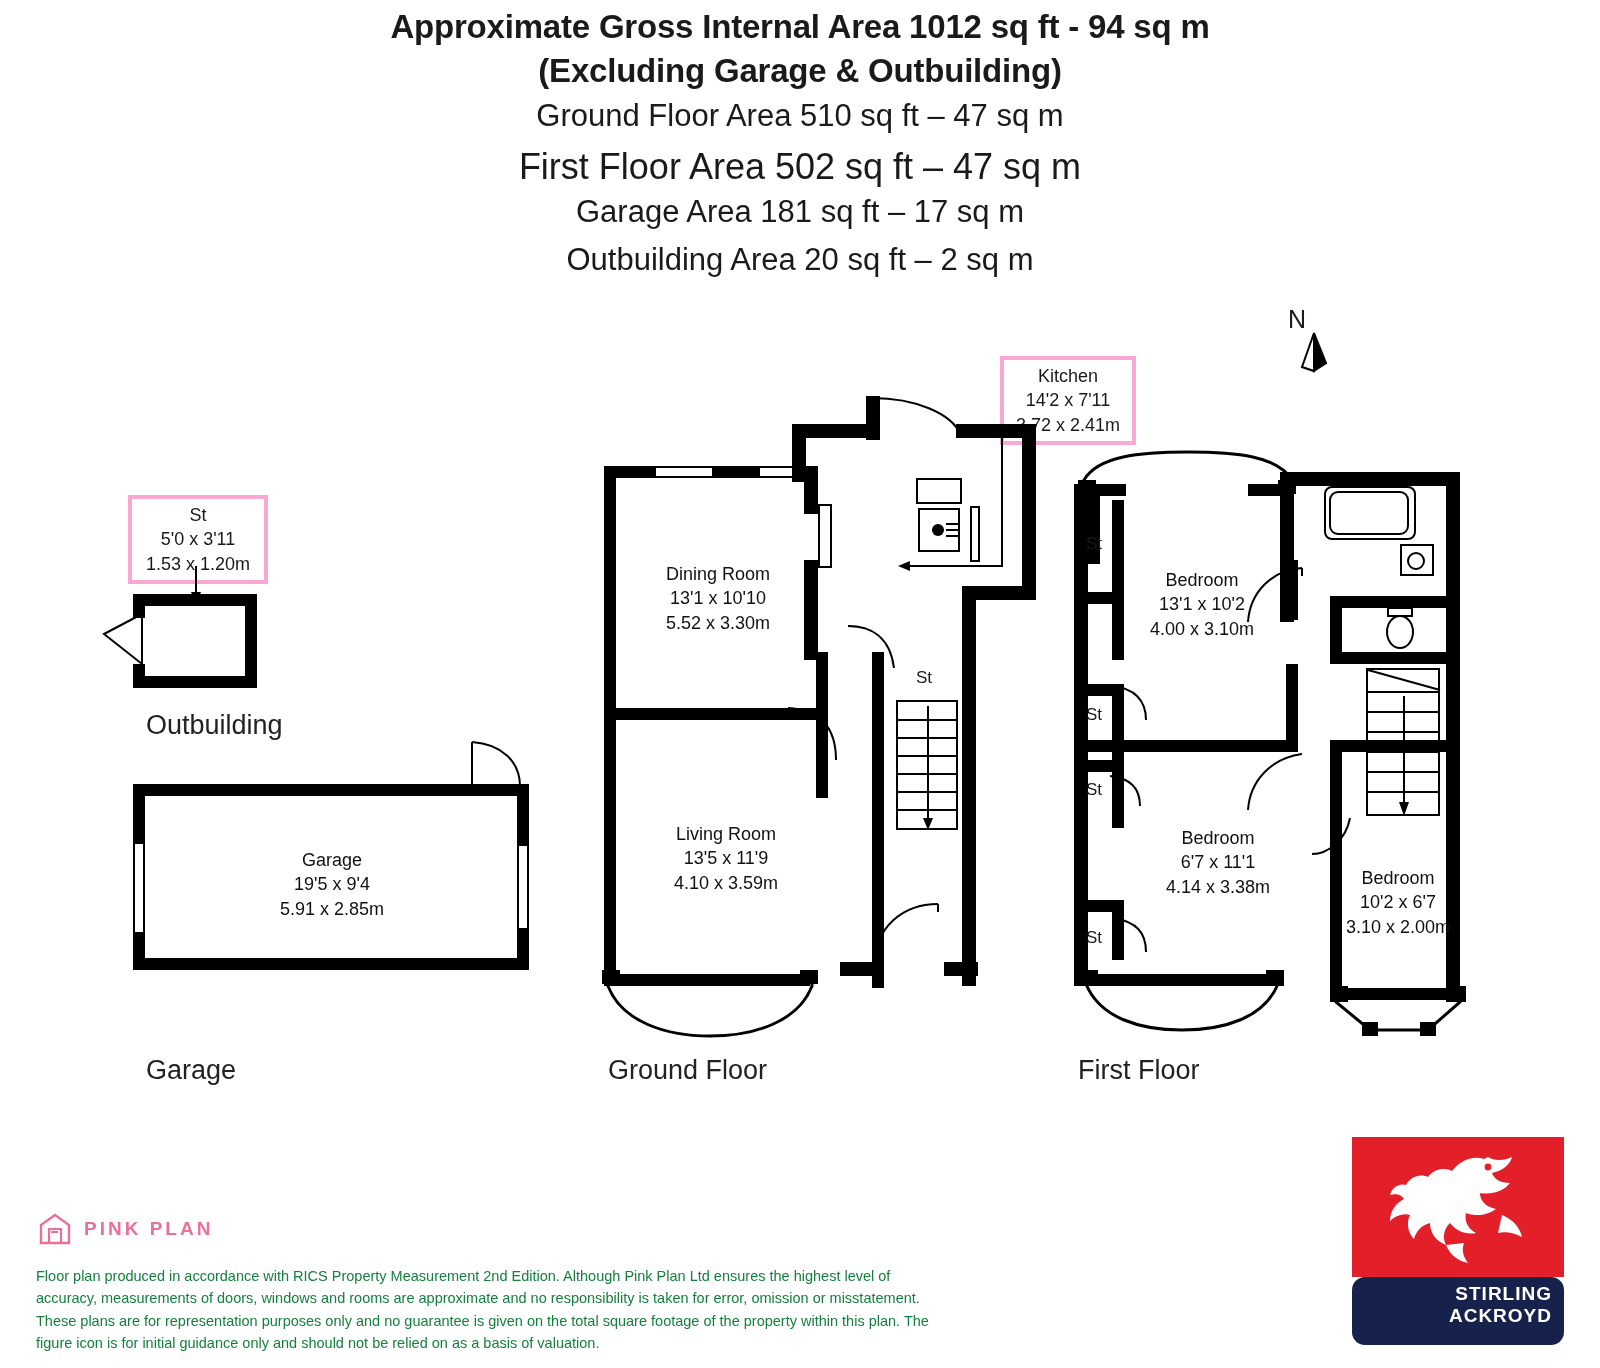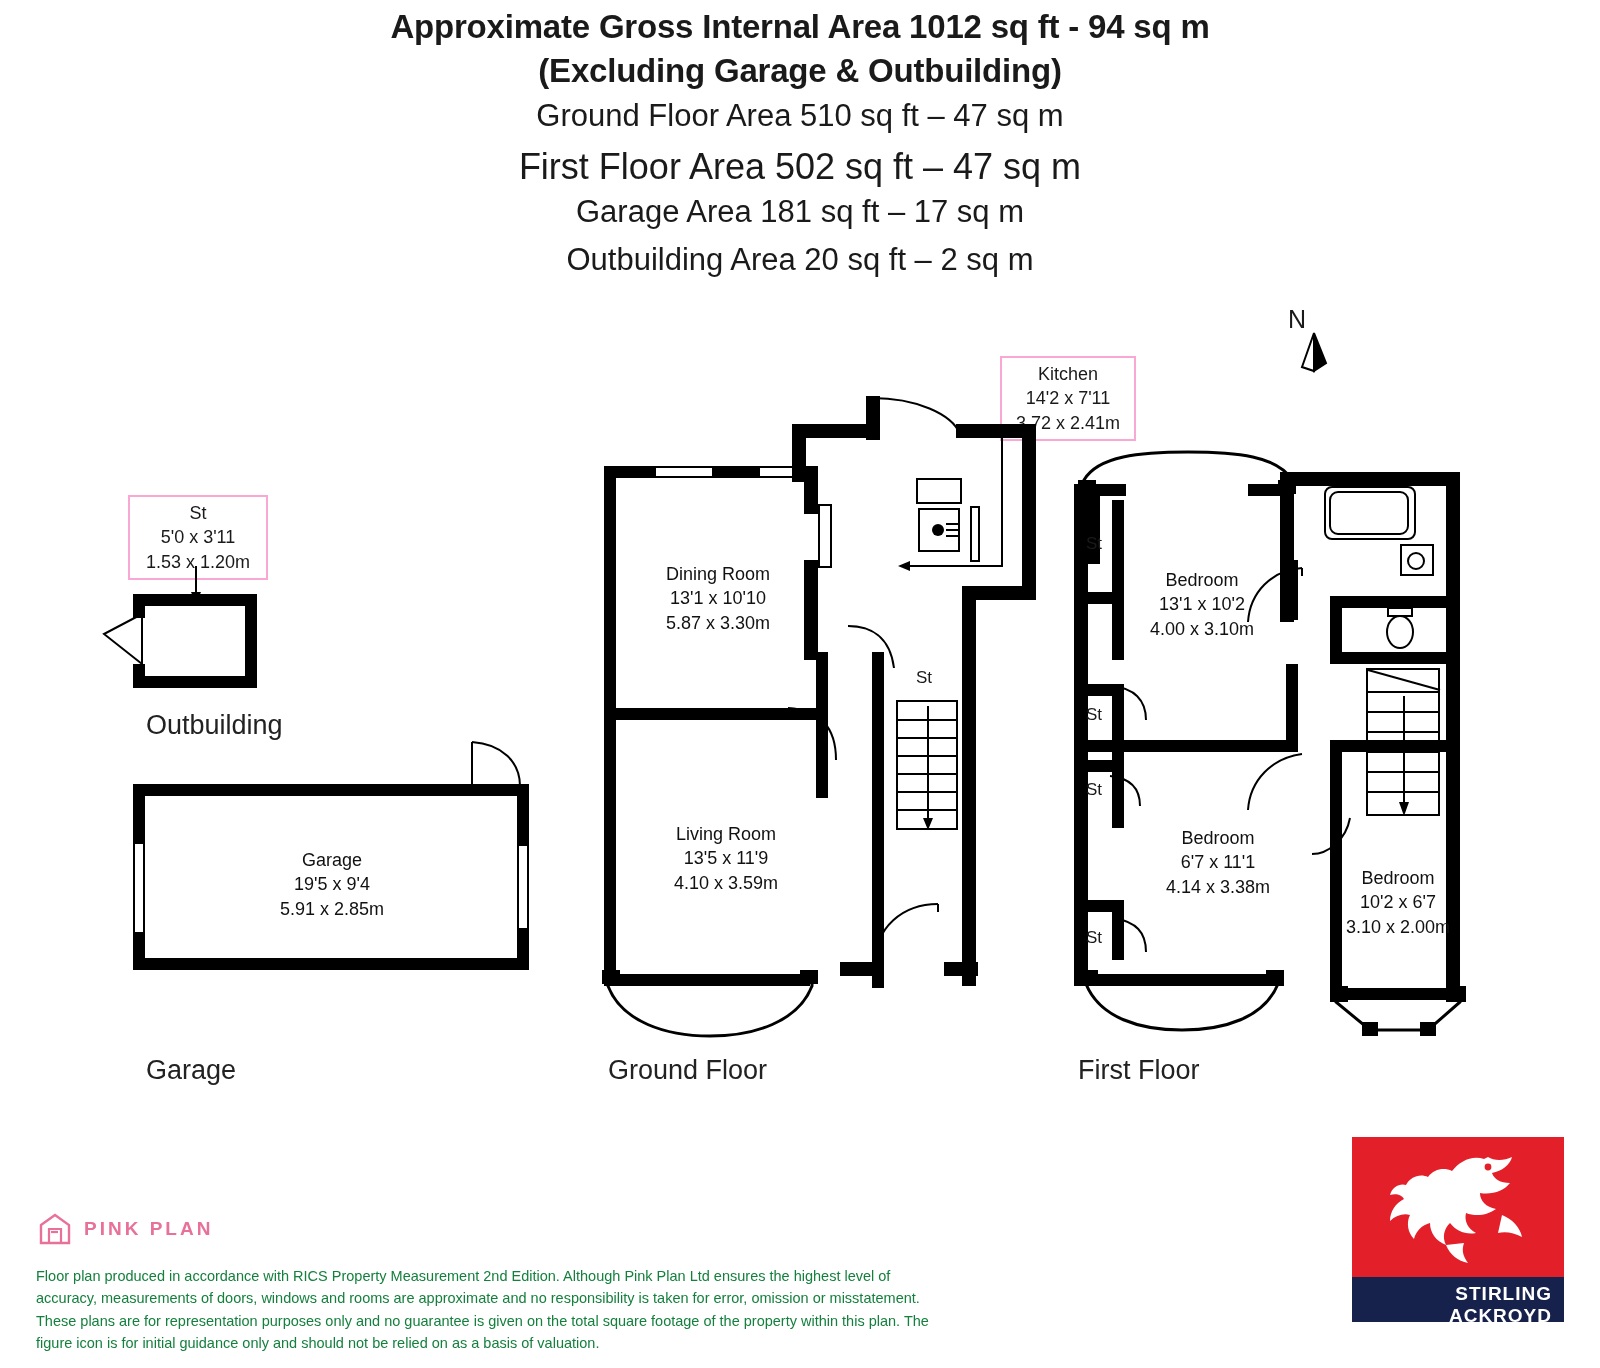--- a/index.html
+++ b/index.html
@@ -19,35 +19,35 @@
   .hdr-6{top:242px;font-size:31px;font-weight:normal;}
 
   .plan-label{position:absolute;font-size:27px;color:#222;}
 
   
   .w{position:absolute;background:#000;}
   .thin{position:absolute;border:2px solid #000;box-sizing:border-box;}
 
   .rlabel{position:absolute;text-align:center;font-size:18px;line-height:1.35;color:#111;}
   .rlabel .nm{font-weight:normal;}
-  .callout{position:absolute;border:2px solid #f9a8d4;background:#fff;text-align:center;font-size:18px;line-height:1.35;padding:4px 8px;box-sizing:border-box;}
+  .callout{position:absolute;border:4px solid #f9a8d4;background:#fff;text-align:center;font-size:18px;line-height:1.35;padding:4px 8px;box-sizing:border-box;}
   .sttag{position:absolute;font-size:17px;}
 
   
   .north{position:absolute;left:1288px;top:305px;width:60px;height:70px;}
   .north .n-letter{position:absolute;left:0;top:0;font-size:25px;font-weight:normal;}
 
   
   .pinkplan{position:absolute;left:38px;top:1212px;display:flex;align-items:center;gap:12px;}
   .pp-text{font-size:19px;letter-spacing:3px;color:#e8719a;font-weight:bold;}
   .disclaimer{position:absolute;left:36px;top:1265px;width:900px;font-size:14.5px;line-height:1.55;color:#15803d;}
 
   .brand{position:absolute;left:1352px;top:1137px;width:212px;height:196px;}
   .brand-top{position:absolute;left:0;top:0;width:212px;height:140px;background:#e3202a;}
-  .brand-bot{position:absolute;left:0;top:140px;width:212px;height:45px;background:#16214c;}
+  .brand-bot{position:absolute;left:0;top:140px;width:212px;height:68px;background:#16214c;border-radius:13px;}
   .brand-bot .bt{position:absolute;left:0;right:0;text-align:right;padding-right:12px;color:#fff;font-weight:bold;font-size:19px;letter-spacing:1px;}
   .brand-bot .bt1{top:6px;}
   .brand-bot .bt2{top:28px;}
 </style>
 </head>
 <body>
 
 <div class="hdr hdr-1">Approximate Gross Internal Area 1012 sq ft - 94 sq m</div>
 <div class="hdr hdr-2">(Excluding Garage &amp; Outbuilding)</div>
 <div class="hdr hdr-3">Ground Floor Area 510 sq ft – 47 sq m</div>
@@ -194,21 +194,21 @@
   <div class="w" style="left:840px;top:962px;width:34px;height:14px;"></div>
   <div class="w" style="left:944px;top:962px;width:34px;height:14px;"></div>
   <svg style="position:absolute;left:860px;top:898px;" width="90" height="80">
     <path d="M14 70 C 14 28 44 6 78 6" fill="none" stroke="#000" stroke-width="2"></path>
     <line x1="78" y1="6" x2="78" y2="14" stroke="#000" stroke-width="2"></line>
   </svg>
 
   <div class="rlabel" style="left:608px;top:562px;width:220px;">
     <div class="nm">Dining Room</div>
     <div>13'1 x 10'10</div>
-    <div>5.87 x 3.30m</div>
+    <div>5.52 x 3.30m</div>
   </div>
   <div class="rlabel" style="left:616px;top:822px;width:220px;">
     <div class="nm">Living Room</div>
     <div>13'5 x 11'9</div>
     <div>4.10 x 3.59m</div>
   </div>
 
   <div class="plan-label" style="left:608px;top:1055px;">Ground Floor</div>
 </div>
 

